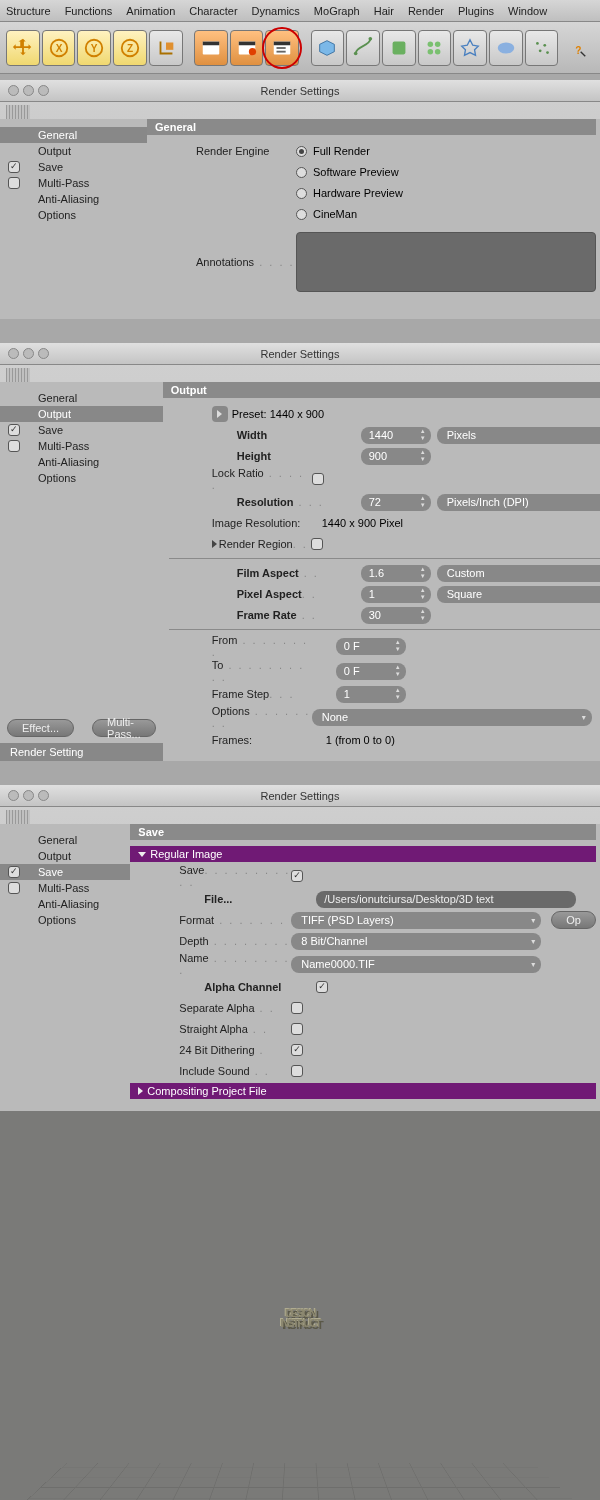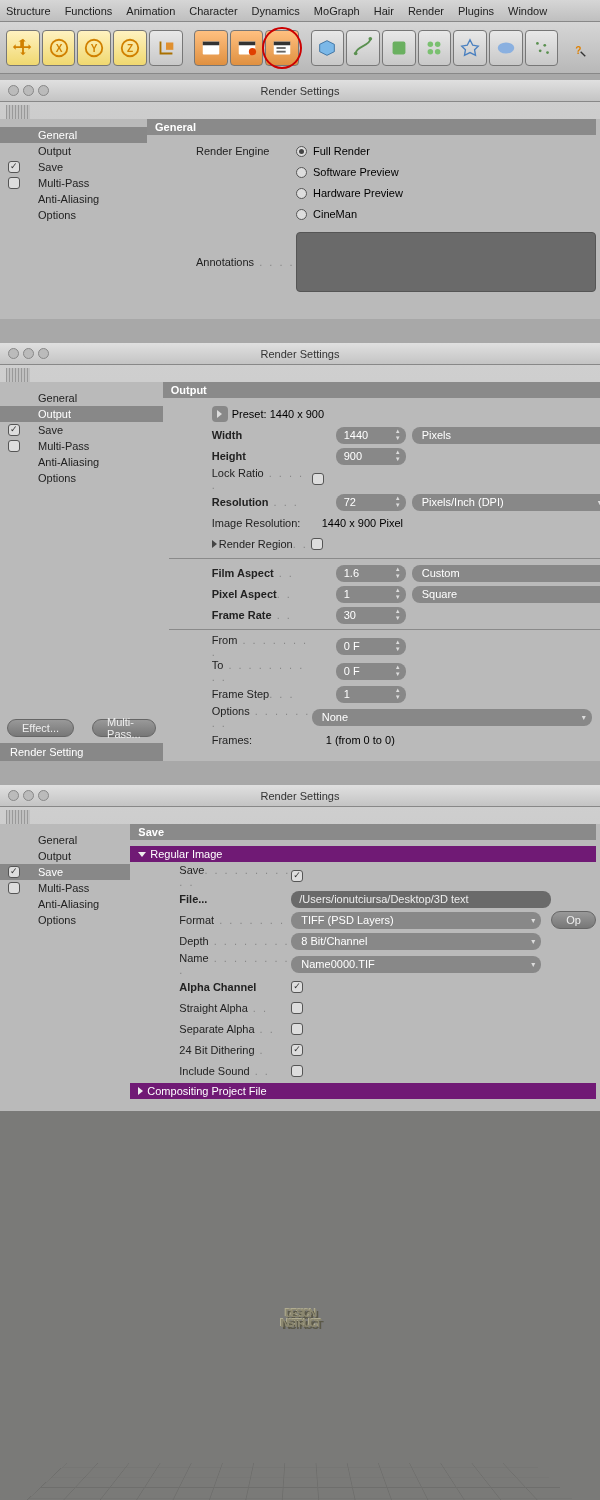--- a/index.html
+++ b/index.html
@@ -22,21 +22,21 @@
 .sidebar { width: 174px; background: #bababa; padding-top: 8px; position: relative; }
 .side-item { display: flex; align-items: center; height: 16px; padding-left: 38px; color: #222; position: relative; }
 .side-item.selected { background: #888; color: #fff; }
 .side-chk { position: absolute; left: 8px; width: 12px; height: 12px; border: 1px solid #555; border-radius: 3px; background: #ddd; }
 .side-chk.checked::after { content: "✓"; font-size: 9px; position: absolute; left: 1px; top: -1px; color: #333; }
 .content { flex: 1; background: #bababa; padding: 0 4px 10px 0; }
 .section-head { background: #8a8a8a; color: #fff; font-weight: bold; padding: 2px 8px; margin-bottom: 6px; }
 .sub-head { background: #701a75; color: #fff; padding: 2px 8px; margin: 2px 0; font-size: 10px; }
 .row { display: flex; align-items: center; min-height: 20px; margin: 1px 0 1px 6px; padding-left: 43px; }
 .row .lbl { width: 100px; color: #222; }
-.row .lbl.bold { font-weight: bold; }
+.row .lbl.bold { font-weight: bold; margin-left: 25px; }
 .dots { color: #888; letter-spacing: 2px; }
 .radio { width: 11px; height: 11px; border: 1px solid #555; border-radius: 50%; background: #ddd; margin-right: 6px; display: inline-block; position: relative; }
 .radio.on::after { content: ""; position: absolute; inset: 2px; background: #444; border-radius: 50%; }
 .chk { width: 12px; height: 12px; border: 1px solid #555; border-radius: 3px; background: #ddd; display: inline-block; position: relative; }
 .chk.on::after { content: "✓"; font-size: 9px; position: absolute; left: 1px; top: -1px; color: #333; }
 .num-input { width: 70px; height: 17px; background: #888; color: #fff; border: none; border-radius: 8px; padding: 0 18px 0 8px; position: relative; margin-left: 24px; }
 .num-wrap { position: relative; display: inline-block; }
 .spinner { position: absolute; right: 2px; top: 1px; width: 12px; height: 15px; display: flex; flex-direction: column; }
 .spinner div { flex: 1; font-size: 6px; color: #ddd; text-align: center; line-height: 6px; }
 .dd { height: 17px; background: #888; color: #fff; border-radius: 8px; padding: 0 18px 0 10px; display: inline-flex; align-items: center; position: relative; border: none; }
@@ -420,25 +420,25 @@
         </div>
       <div class="row">
           <span class="lbl" style="width:112px"><span>Name</span><span class="dots"> . . . . . . . . .</span></span>
         <div class="dd wide">Name0000.TIF</div>
         </div>
       <div class="row">
           <span class="lbl bold" style="width:112px">Alpha Channel</span>
         <span class="chk on"></span>
         </div>
       <div class="row">
+          <span class="lbl" style="width:112px"><span>Separate Alpha</span><span class="dots"> . .</span></span>
+        <span class="chk"></span>
+        </div>
+      <div class="row">
           <span class="lbl" style="width:112px"><span>Straight Alpha</span><span class="dots"> . .</span></span>
-        <span class="chk"></span>
-        </div>
-      <div class="row">
-          <span class="lbl" style="width:112px"><span>Separate Alpha</span><span class="dots"> . .</span></span>
         <span class="chk"></span>
         </div>
       <div class="row">
           <span class="lbl" style="width:112px"><span>24 Bit Dithering</span><span class="dots"> .</span></span>
         <span class="chk on"></span>
         </div>
       <div class="row">
           <span class="lbl" style="width:112px"><span>Include Sound</span><span class="dots"> . .</span></span>
         <span class="chk"></span>
         </div>

